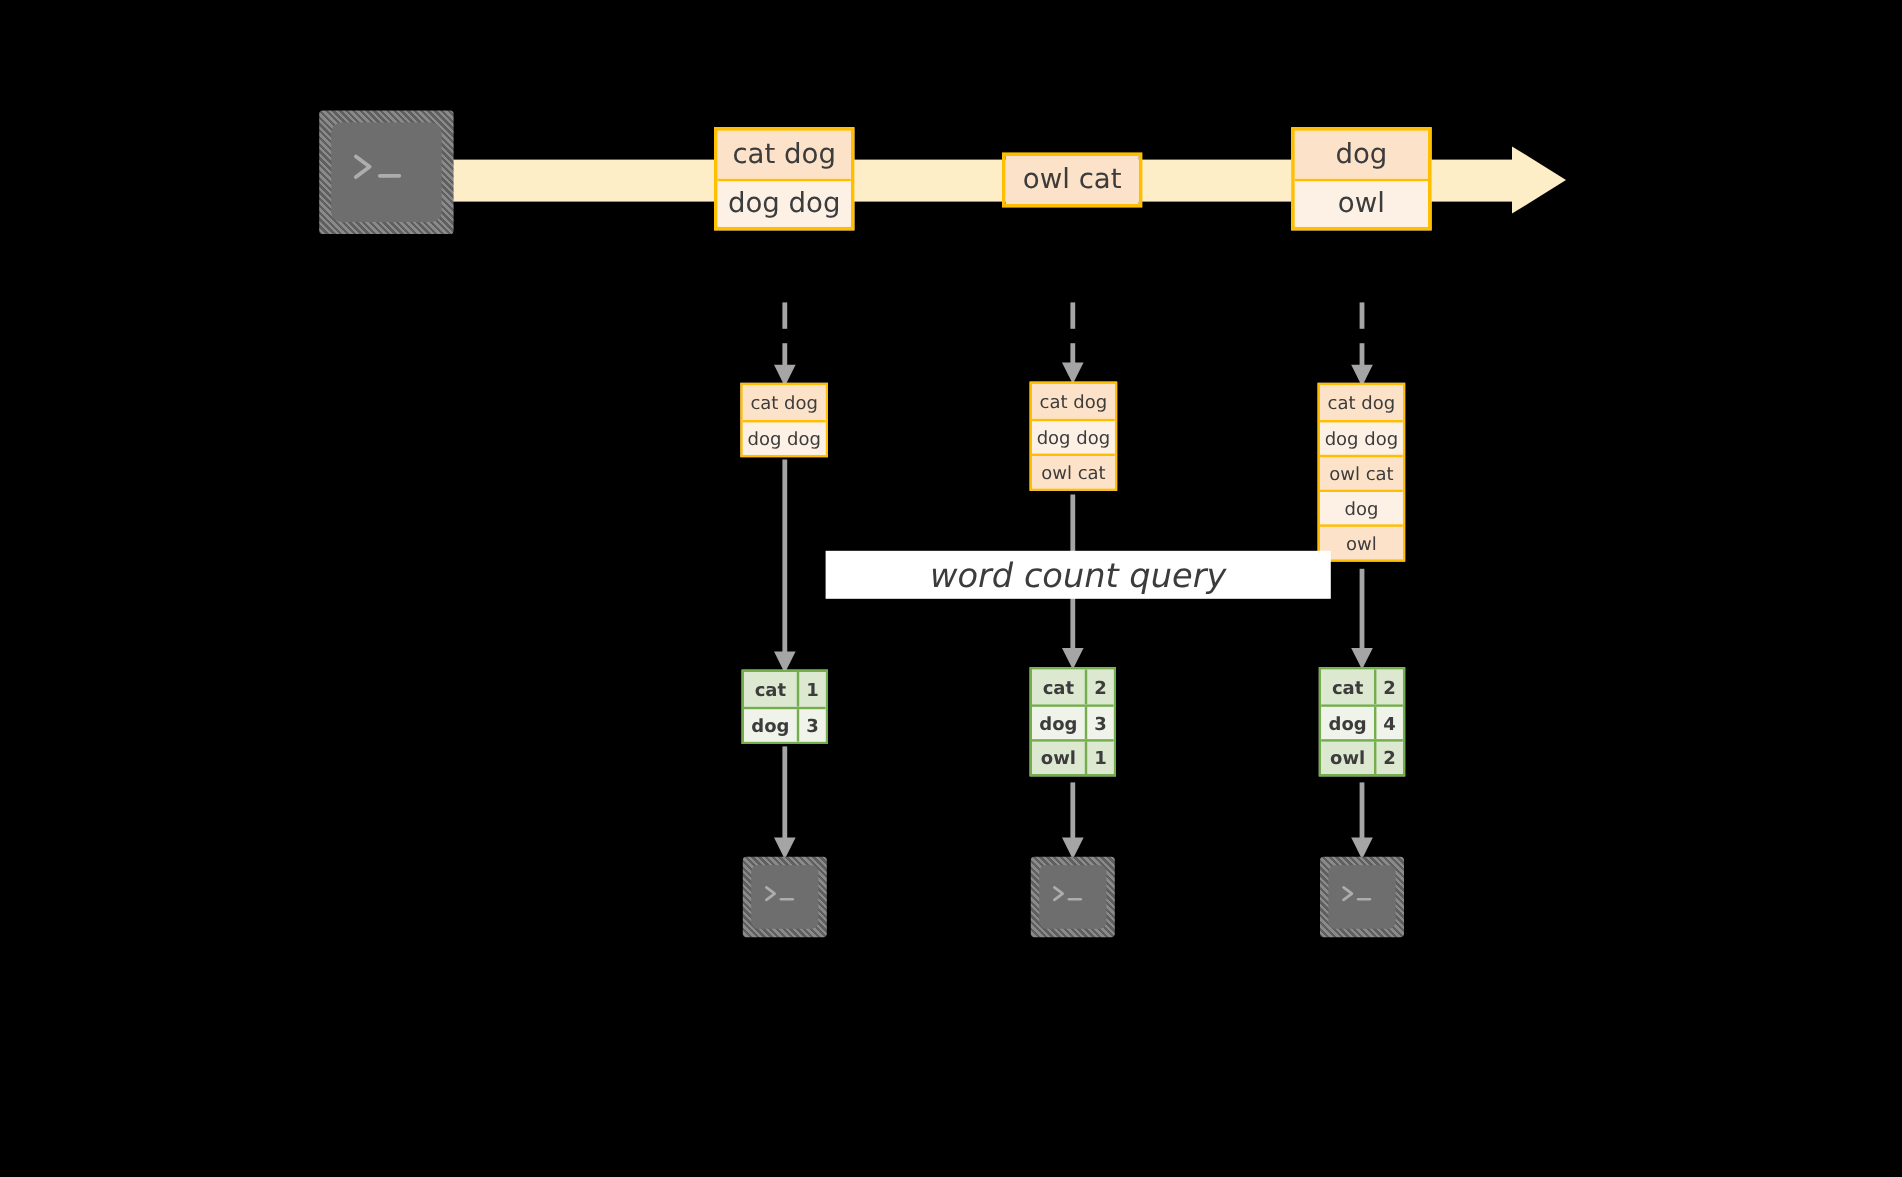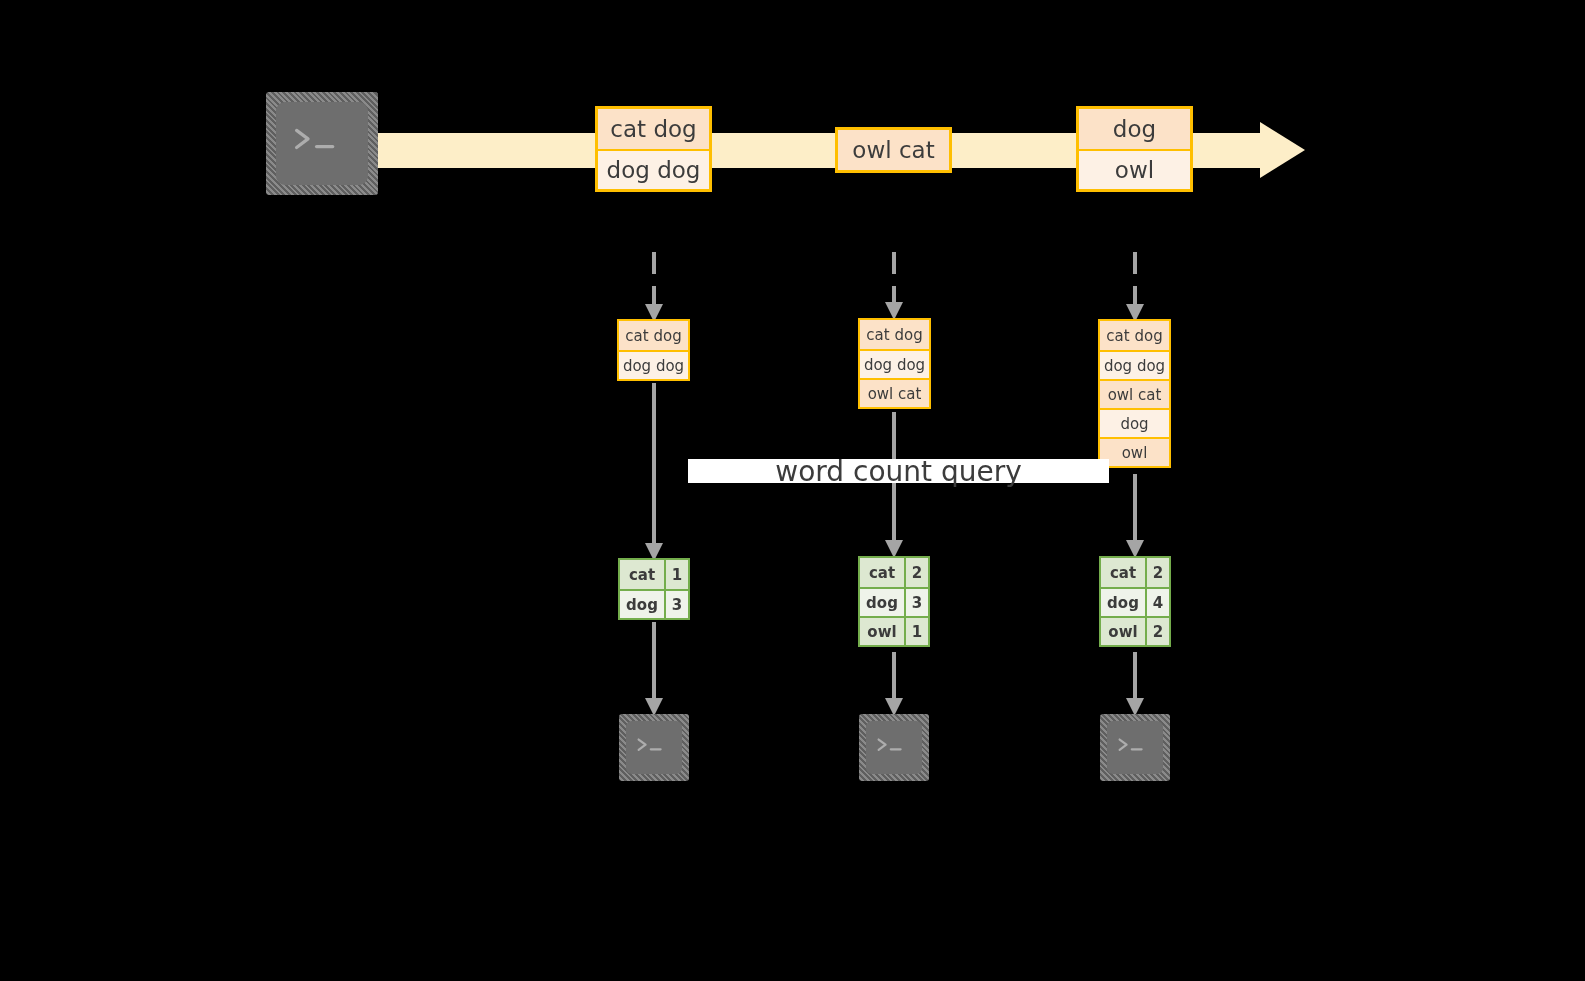--- a/index.html
+++ b/index.html
@@ -323,15 +323,15 @@
 
   <div class="terminal small" style="left:1100px; top:714px; width:70px; height:67px;">
     <div class="terminal-inner">
       <svg viewBox="0 0 60 30">
         <path d="M8 6 L20 15 L8 24" fill="none" stroke="#adadad" stroke-width="3.8" stroke-linecap="round" stroke-linejoin="round"></path>
         <path d="M29 23 L46 23" fill="none" stroke="#adadad" stroke-width="3.8" stroke-linecap="round"></path>
       </svg>
     </div>
   </div>
 
-  <div class="query-label" style="left:688px; top:459px; width:421px; height:24px;">word count query</div>
+  <div class="query-label" style="left:688px; top:459px; width:421px; height:40px;font-style:italic;">word count query</div>
 
 </div>
 
 </body></html>

